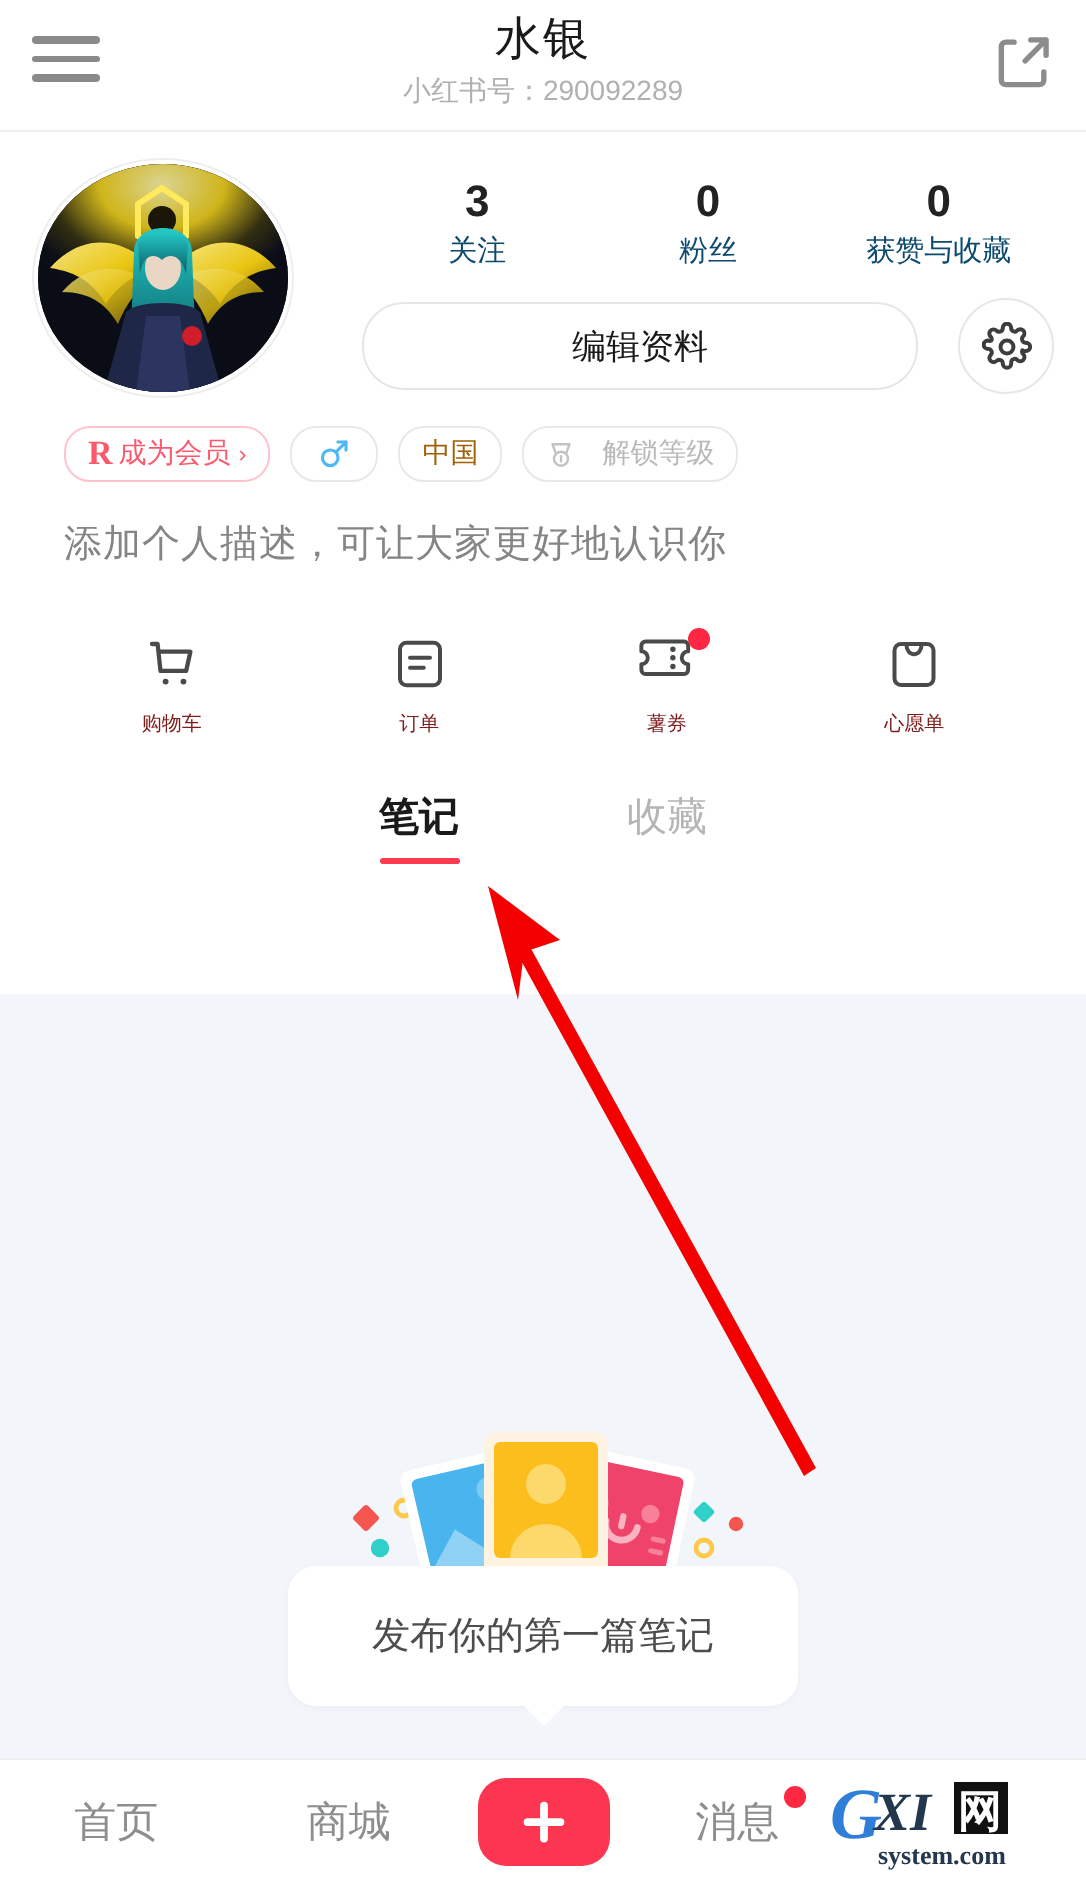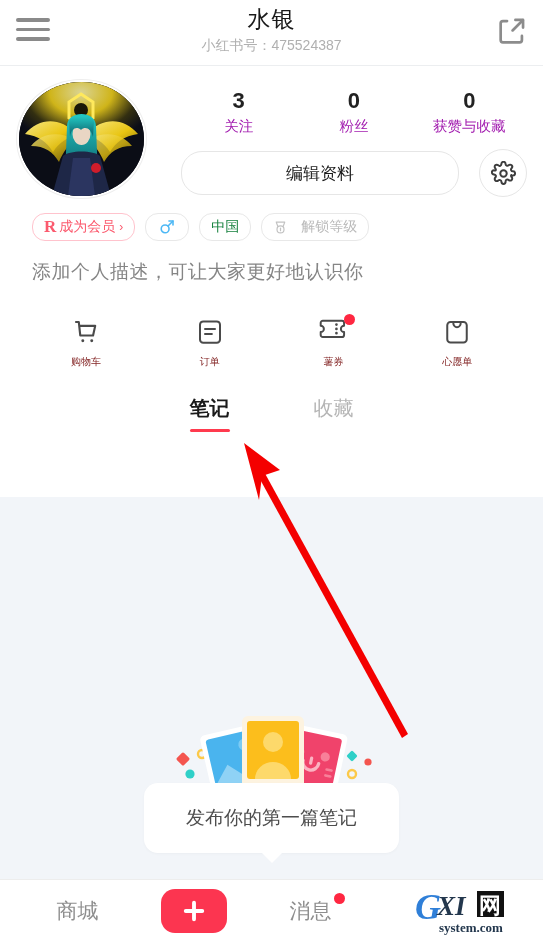--- a/index.html
+++ b/index.html
@@ -22,35 +22,35 @@
   
   .profile{position:relative;padding:0 16px;}
   .avatar{
     position:absolute;left:17px;top:14px;width:125px;height:114px;border-radius:50%;
     overflow:hidden;background:#0c0e18;border:2px solid #fff;box-shadow:0 0 0 1px #eee;
   }
   .avatar svg{display:block;}
   .stats{margin-left:165px;display:flex;padding-top:22px;}
   .stat{flex:1;text-align:center;cursor:pointer;}
   .stat-num{font-size:22px;font-weight:bold;color:#222;line-height:26px;}
-  .stat-lbl{font-size:14.5px;color:#a21caf;line-height:22px;margin-top:1px;}
+  .stat-lbl{font-size:14.5px;color:#0c4a6e;line-height:22px;margin-top:1px;}
   .act-row{margin-left:165px;display:flex;align-items:center;margin-top:12px;gap:20px;}
   .edit-btn{
     flex:1;height:42px;border:1px solid #e6e6e6;border-radius:21px;background:#fff;
     display:flex;align-items:center;justify-content:center;font-size:17px;color:#1a1a1a;cursor:pointer;
   }
   .gear-btn{
     width:46px;height:46px;border:1px solid #e6e6e6;border-radius:50%;background:#fff;
     display:flex;align-items:center;justify-content:center;cursor:pointer;
   }
 
   
   .tags{display:flex;gap:10px;padding:16px 16px 0 16px;align-items:center;}
   .tag{height:26px;border-radius:13px;border:1px solid #e8e8e8;display:flex;align-items:center;
-       padding:0 11px;font-size:14px;color:#15803d;background:#fff;cursor:pointer;white-space:nowrap;}
+       padding:0 11px;font-size:14px;color:#a16207;background:#fff;cursor:pointer;white-space:nowrap;}
   .tag.member{border-color:#ffc3cd;color:#fb5a6e;}
   .tag.member .rmark{font-family:"Liberation Serif","DejaVu Serif",serif;font-weight:bold;font-size:17px;margin-right:3px;}
   .tag.member .chev{margin-left:4px;font-size:12px;}
   .tag.gender{padding:0 12px;}
   .tag.level{color:#b9b9b9;gap:8px;}
   .tag.level .medal{margin-right:5px;display:inline-flex;}
 
   
   .bio{padding:18px 16px 0 16px;font-size:19px;color:#858585;letter-spacing:.5px;cursor:pointer;}
 
@@ -111,21 +111,21 @@
 <div class="phone">
 
   <div class="header">
     <div class="hamburger">
       <span></span>
         <span></span>
         <span></span>
     </div>
     <div class="hdr-center">
       <div class="hdr-title">水银</div>
-      <div class="hdr-sub">小红书号：475524387</div>
+      <div class="hdr-sub">小红书号：290092289</div>
     </div>
     <div class="share-btn">
       <svg width="34" height="34" viewBox="0 0 24 24" fill="none" stroke="#8c8c8c" stroke-width="1.9" stroke-linecap="round" stroke-linejoin="round">
         <path d="M8.5 5H5.6A1.6 1.6 0 0 0 4 6.6v11.8A1.6 1.6 0 0 0 5.6 20h11.8a1.6 1.6 0 0 0 1.6-1.6v-2.9"></path>
         <path d="M12.4 11.6 19.6 4.4"></path>
         <path d="M14.4 4.2h5.4v5.4"></path>
       </svg>
     </div>
   </div>
 
@@ -343,20 +343,23 @@
     <svg width="543" height="941" viewBox="0 0 543 941">
       <g fill="#f40000">
         <path d="M408 734 L262 468 L256 472 L402 738 Z"></path>
         <path d="M244 443 L280 470 L262 476 L259 500 Z"></path>
       </g>
     </svg>
   </div>
 
   <div class="bottomnav">
     <div class="nav-item">
+      <span>首页</span>
+    </div>
+    <div class="nav-item">
       <span>商城</span>
     </div>
     <div class="plus-btn">
       <svg width="30" height="30" viewBox="0 0 24 24">
         <path d="M12 5.4 v13.2 M5.4 12 h13.2" stroke="#ffffff" stroke-width="3.1" stroke-linecap="round"></path>
       </svg>
     </div>
     <div class="nav-item">
       <span>消息</span>
       <span class="nb"></span>

